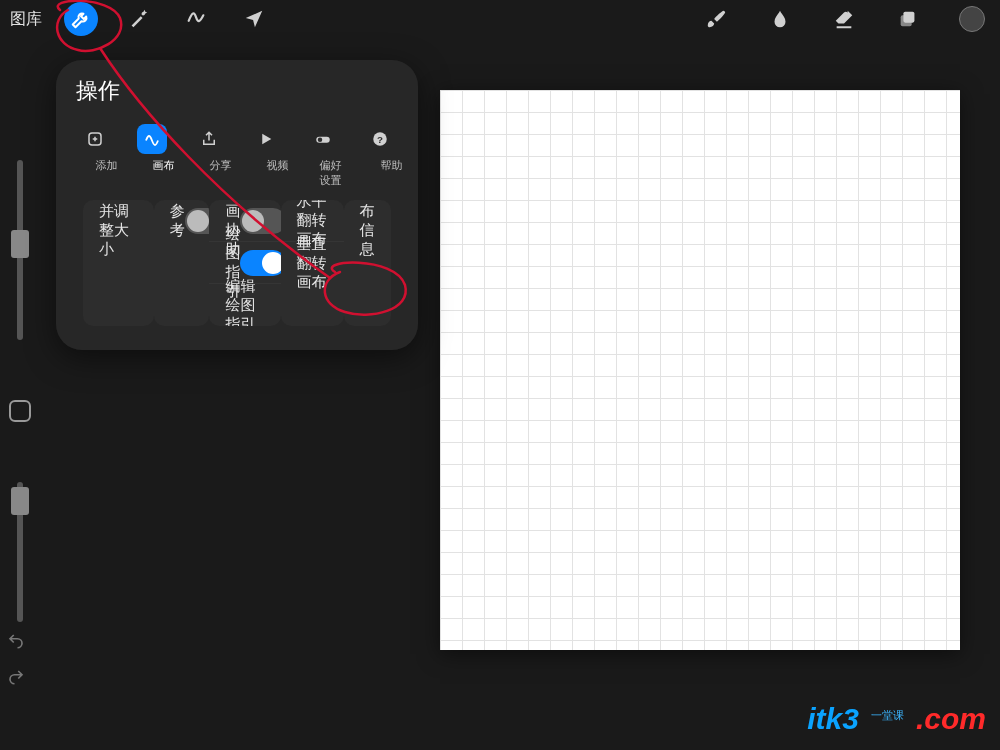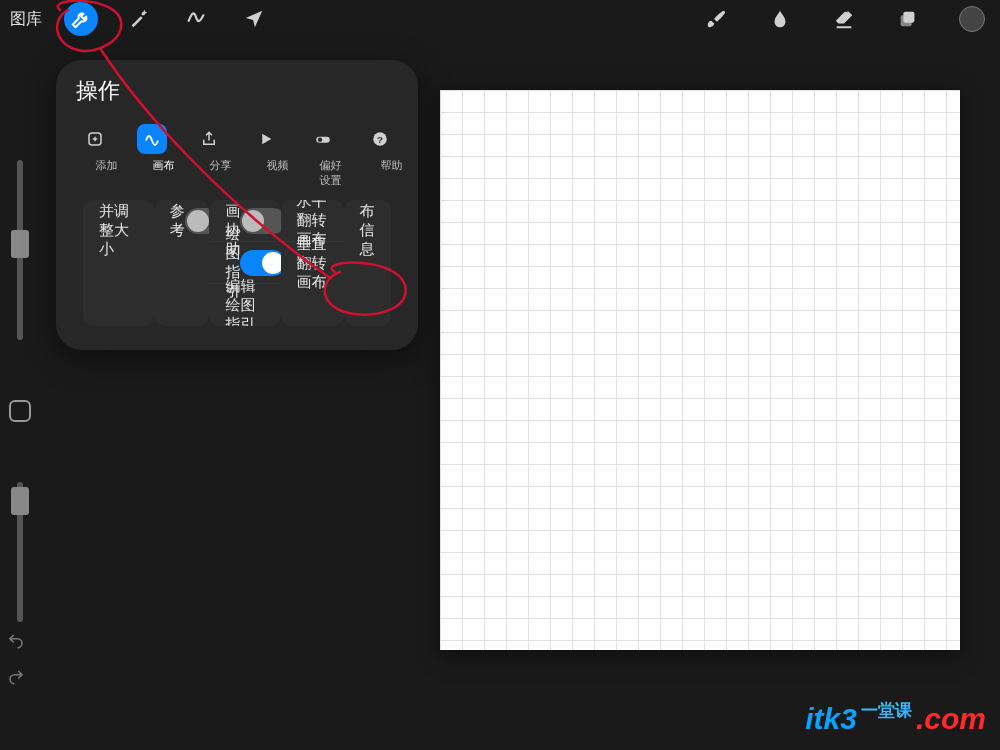--- a/index.html
+++ b/index.html
@@ -47,22 +47,22 @@
   
   .canvas { position:absolute; left:440px; top:90px; width:520px; height:560px; background:#fff; box-shadow:0 4px 20px rgba(0,0,0,0.5); }
   .canvas::before { content:""; position:absolute; inset:0;
     background-image:linear-gradient(#ccc 1px, transparent 1px), linear-gradient(90deg, #ccc 1px, transparent 1px);
     background-size:22px 22px; opacity:0.55; }
 
   
   .anno { position:absolute; left:0; top:0; pointer-events:none; }
 
   
-  .watermark { position:absolute; right:14px; bottom:14px; font-weight:800; font-style:italic; font-size:30px; color:#0aa3ff; display:flex; align-items:flex-start; gap:4px;}
-  .watermark .cn { font-size:17px; color:#3bb6ff; line-height:1.1; margin-bottom:8px; font-style:normal; font-weight:700;}
+  .watermark { position:absolute; right:14px; bottom:14px; font-weight:800; font-style:italic; font-size:30px; color:#0aa3ff; display:flex; align-items:center; gap:12px;}
+  .watermark .cn { font-size:11px; color:#3bb6ff; line-height:1.1; margin-bottom:8px; font-style:normal; font-weight:400;}
   .watermark .com { color:#ff2a2a; }
 </style>
 </head>
 <body>
 
 <div class="topbar">
   <div class="left">
     <span class="gallery-label">图库</span>
     <div class="tb-btn wrench">
       <svg viewBox="0 0 24 24" fill="none" stroke="currentColor" stroke-width="2.2" stroke-linecap="round" stroke-linejoin="round">

